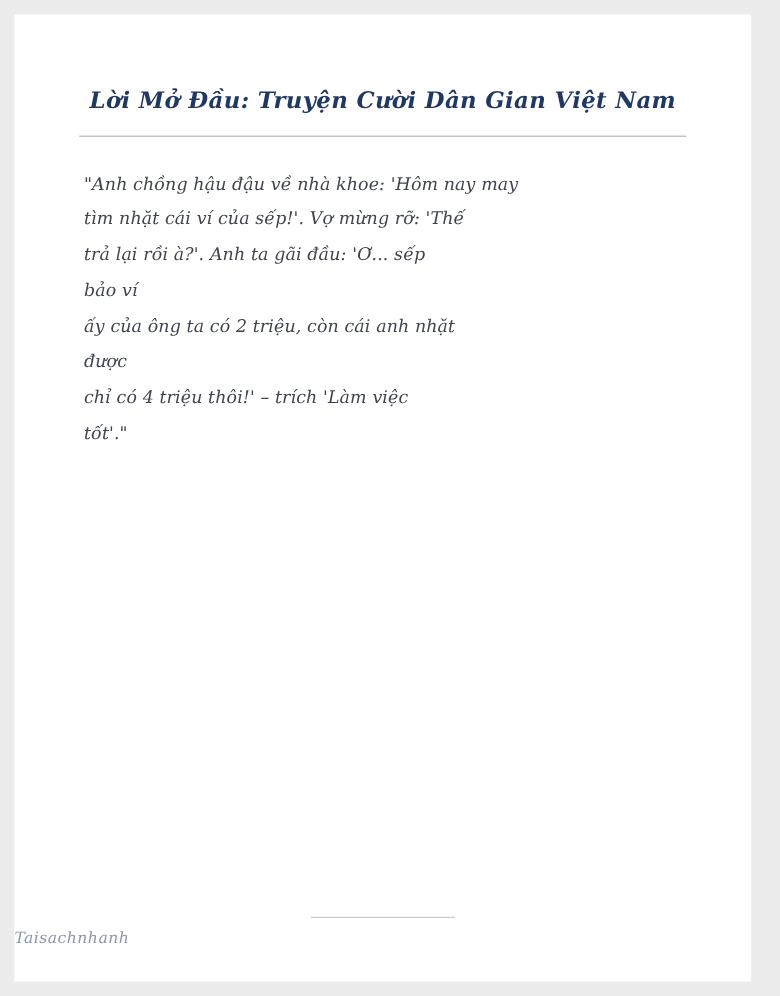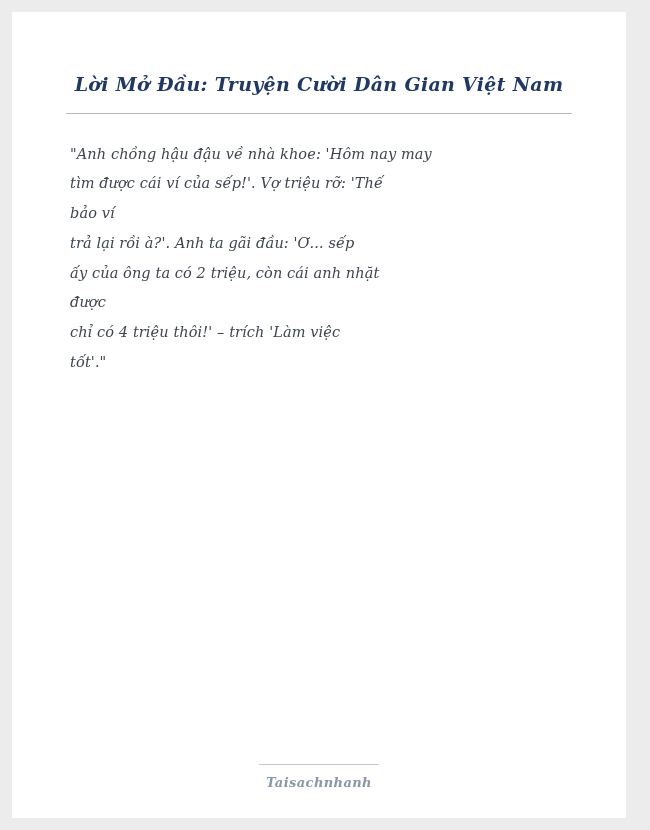--- a/index.html
+++ b/index.html
@@ -57,22 +57,21 @@
     color: #3f4550;
     line-height: 2.05;
     white-space: pre;
     letter-spacing: 0.1px;
   }
   .footer {
     position: absolute;
     left: 0;
     right: 0;
     bottom: 28px;
-    text-align: center;
-    font-weight: bold;
+    text-align: left;
   }
   .footer-rule {
     width: 120px;
     height: 1px;
     background: #c9c9c9;
     margin: 0 auto 10px auto;
   }
   .footer-text {
     font-family: "DejaVu Serif", serif;
     font-style: italic;
@@ -86,23 +85,23 @@
 
 <div class="page">
   <div class="page-inner">
 
     <h1 class="doc-title">Lời Mở Đầu: Truyện Cười Dân Gian Việt Nam</h1>
 
     <div class="title-rule"></div>
 
     <div class="body-block">
       <div class="body-line">"Anh chồng hậu đậu về nhà khoe: 'Hôm nay may</div>
-      <div class="body-line">tìm được cái ví của sếp!'. Vợ triệu rỡ: 'Thế</div>
+      <div class="body-line">tìm nhặt cái ví của sếp!'. Vợ mừng rỡ: 'Thế</div>
+      <div class="body-line">trả lại rồi à?'. Anh ta gãi đầu: 'Ơ... sếp</div>
       <div class="body-line">bảo ví</div>
-      <div class="body-line">trả lại rồi à?'. Anh ta gãi đầu: 'Ơ... sếp</div>
       <div class="body-line">ấy của ông ta có 2 triệu, còn cái anh nhặt</div>
       <div class="body-line">được</div>
       <div class="body-line">chỉ có 4 triệu thôi!' – trích 'Làm việc</div>
       <div class="body-line">tốt'."</div>
     </div>
 
     <div class="footer">
       <div class="footer-rule"></div>
       <div class="footer-text">Taisachnhanh</div>
     </div>

